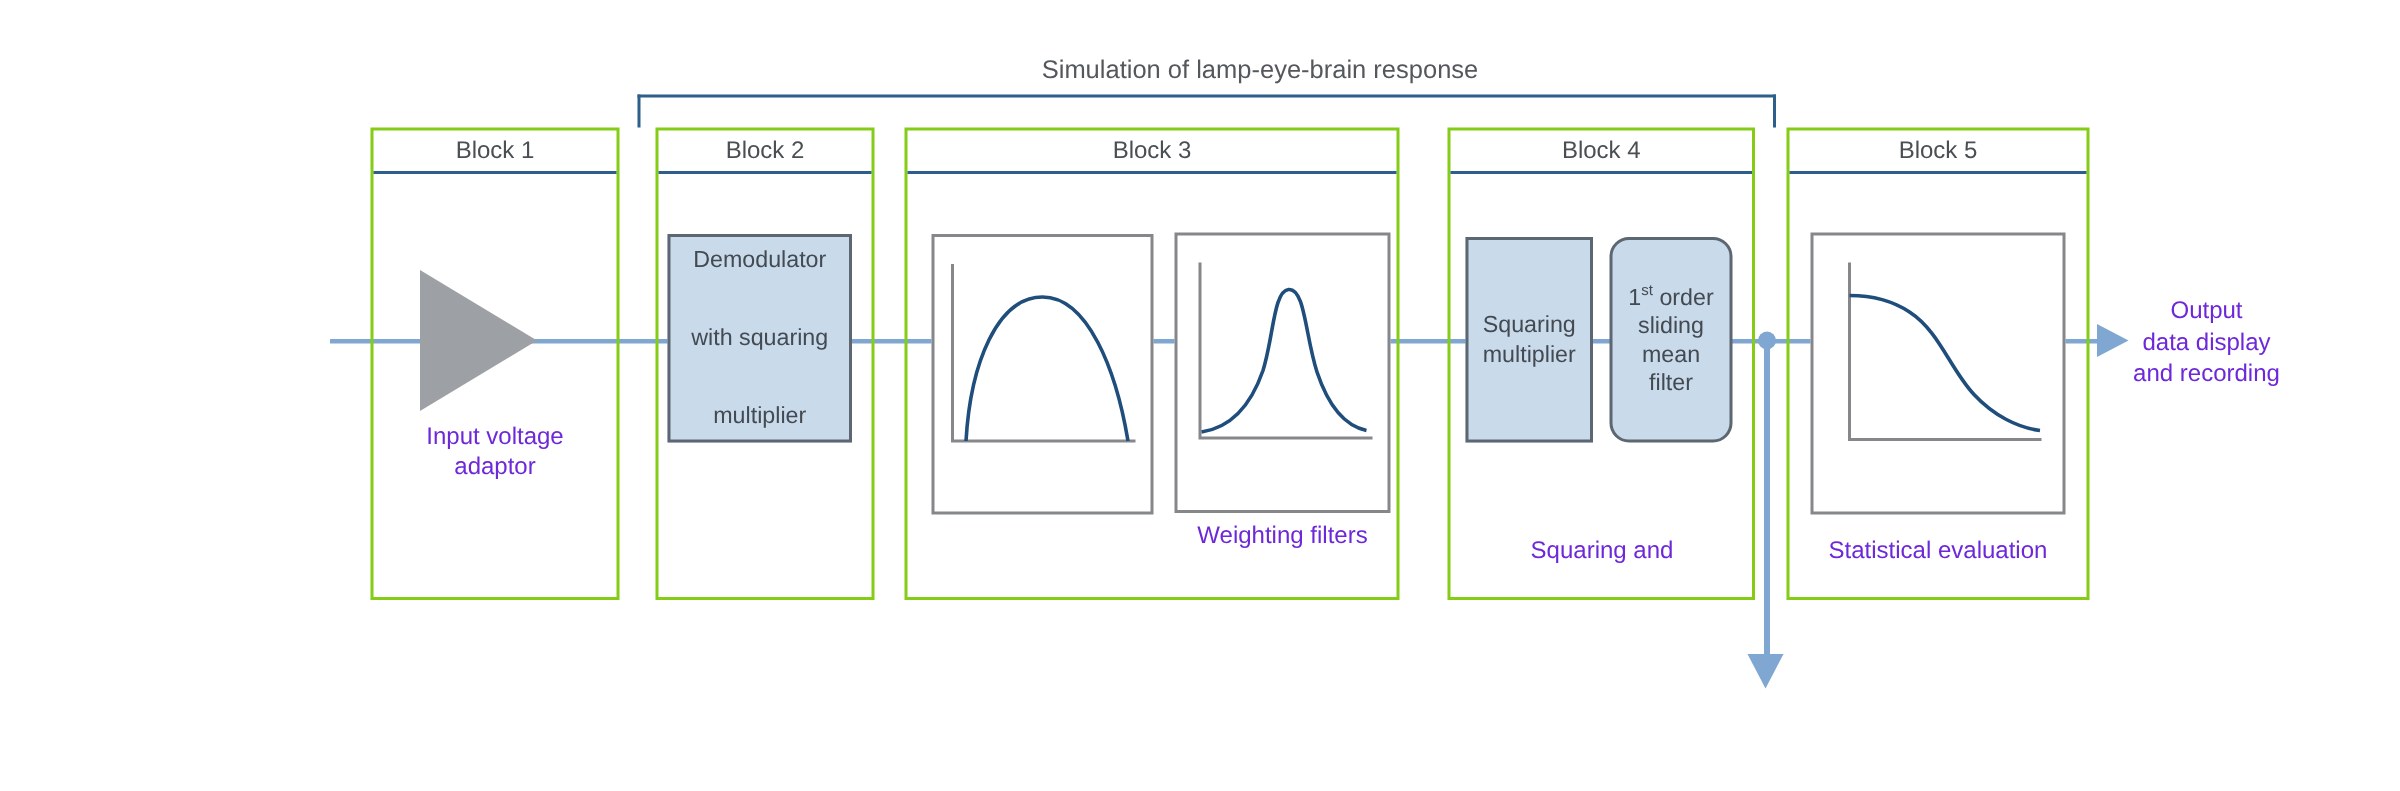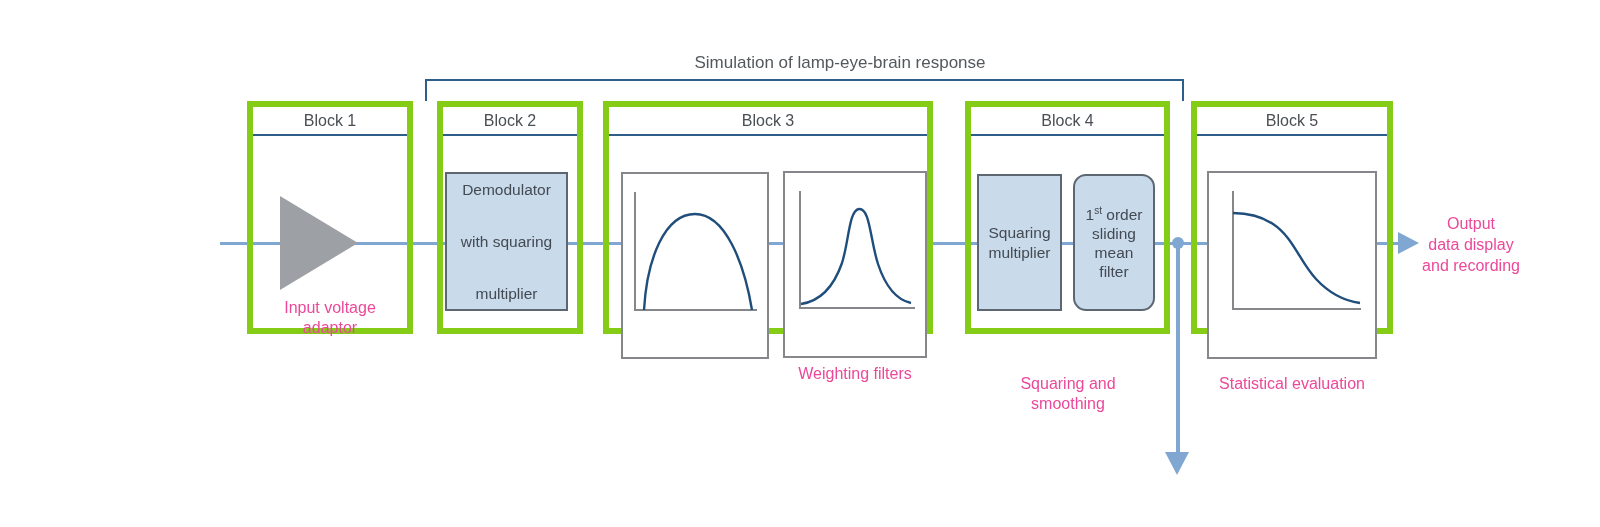--- a/index.html
+++ b/index.html
@@ -1,34 +1,34 @@
 <!DOCTYPE html>
 <html><head>
 <meta charset="utf-8">
 <style>
   html,body{margin:0;padding:0;background:#ffffff;}
   .canvas{
     position:relative;width:1600px;height:527px;background:#ffffff;
     font-family:"Liberation Sans", sans-serif;color:#4F5357;overflow:hidden;
   }
-  .abs{position:absolute;margin-top:16px;}
+  .abs{position:absolute;}
   
   .main-line{left:220px;top:226px;width:1180px;height:3px;background:#7FA7D1;z-index:1;}
   .main-arrowhead{left:1398px;top:216px;width:0;height:0;z-index:1;
     border-top:11px solid transparent;border-bottom:11px solid transparent;border-left:21px solid #7FA7D1;}
   .branch-line{left:1176px;top:227px;width:4px;height:210px;background:#7FA7D1;z-index:1;}
   .branch-arrowhead{left:1165px;top:436px;width:0;height:0;z-index:1;
     border-left:12px solid transparent;border-right:12px solid transparent;border-top:23px solid #7FA7D1;}
   .junction-dot{left:1172px;top:221px;width:12px;height:12px;border-radius:50%;background:#7FA7D1;z-index:2;}
   
   .bracket{left:425px;top:63px;width:755px;height:20px;z-index:1;
     border-top:2px solid #2E5F8A;border-left:2px solid #2E5F8A;border-right:2px solid #2E5F8A;}
   .diagram-title{left:540px;top:37px;width:600px;text-align:center;font-size:17px;color:#54585C;z-index:3;}
   
-  .block{top:85px;height:233px;border:6px solid #84cc16;box-sizing:border-box;background:transparent;z-index:2;}
+  .block{top:85px;height:315px;border:2px solid #84cc16;box-sizing:border-box;background:transparent;z-index:2;}
   .block-header{height:27px;border-bottom:2px solid #2E5F8A;display:flex;align-items:center;justify-content:center;
     font-size:16px;color:#4A4F54;}
   .b1{left:247px;width:166px;}
   .b2{left:437px;width:146px;}
   .b3{left:603px;width:330px;}
   .b4{left:965px;width:205px;}
   .b5{left:1191px;width:202px;}
   
   .bluebox{background:#C9DAEB;border:2px solid #5D6772;box-sizing:border-box;z-index:3;
     display:flex;flex-direction:column;align-items:center;justify-content:center;
@@ -39,21 +39,21 @@
   .b4box2 sup{font-size:10px;line-height:0;}
   .graphbox{background:#ffffff;border:2px solid #85878A;box-sizing:border-box;z-index:3;}
   .g1{left:621px;top:156px;width:148px;height:187px;}
   .g2{left:783px;top:155px;width:144px;height:187px;}
   .g3{left:1207px;top:155px;width:170px;height:188px;}
   .graphbox svg{display:block;width:100%;height:100%;}
   
   .amp-triangle{left:280px;top:180px;width:0;height:0;z-index:3;
     border-top:47px solid transparent;border-bottom:47px solid transparent;border-left:78px solid #9DA0A4;}
   
-  .caption{text-align:center;font-size:16px;line-height:20px;color:#ec4899;z-index:4;}
+  .caption{text-align:center;font-size:16px;line-height:20px;color:#6d28d9;z-index:4;}
   .input-caption{left:246px;top:282px;width:168px;}
   .weighting-caption{left:740px;top:348px;width:230px;}
   .b4-caption{left:963px;top:358px;width:210px;}
   .b5-caption{left:1181px;top:358px;width:222px;}
   .output-right{left:1395px;top:197px;width:152px;line-height:21px;}
   .output-down{left:1098px;top:467px;width:160px;}
 </style>
 </head>
 <body>
 
@@ -127,21 +127,20 @@
     <div>multiplier</div>
   </div>
   <div class="abs bluebox b4box2">
     <div><span>1</span><sup>st</sup><span> order</span></div>
     <div>sliding</div>
     <div>mean</div>
     <div>filter</div>
   </div>
   <div class="abs caption b4-caption">
     <div>Squaring and</div>
-    <div>smoothing</div>
   </div>
 
   <div class="abs graphbox g3">
     <svg viewBox="0 0 166 184">
       <path d="M 24 18 L 24 136 L 152 136" fill="none" stroke="#85878A" stroke-width="2"></path>
       <path d="M 24 40 C 38 40, 52 43, 64 51 C 84 64, 91 89, 107 106 C 120 120, 136 128, 151 130" fill="none" stroke="#1F4E7C" stroke-width="2.4"></path>
     </svg>
   </div>
   <div class="abs caption b5-caption">
     <div>Statistical evaluation</div>

